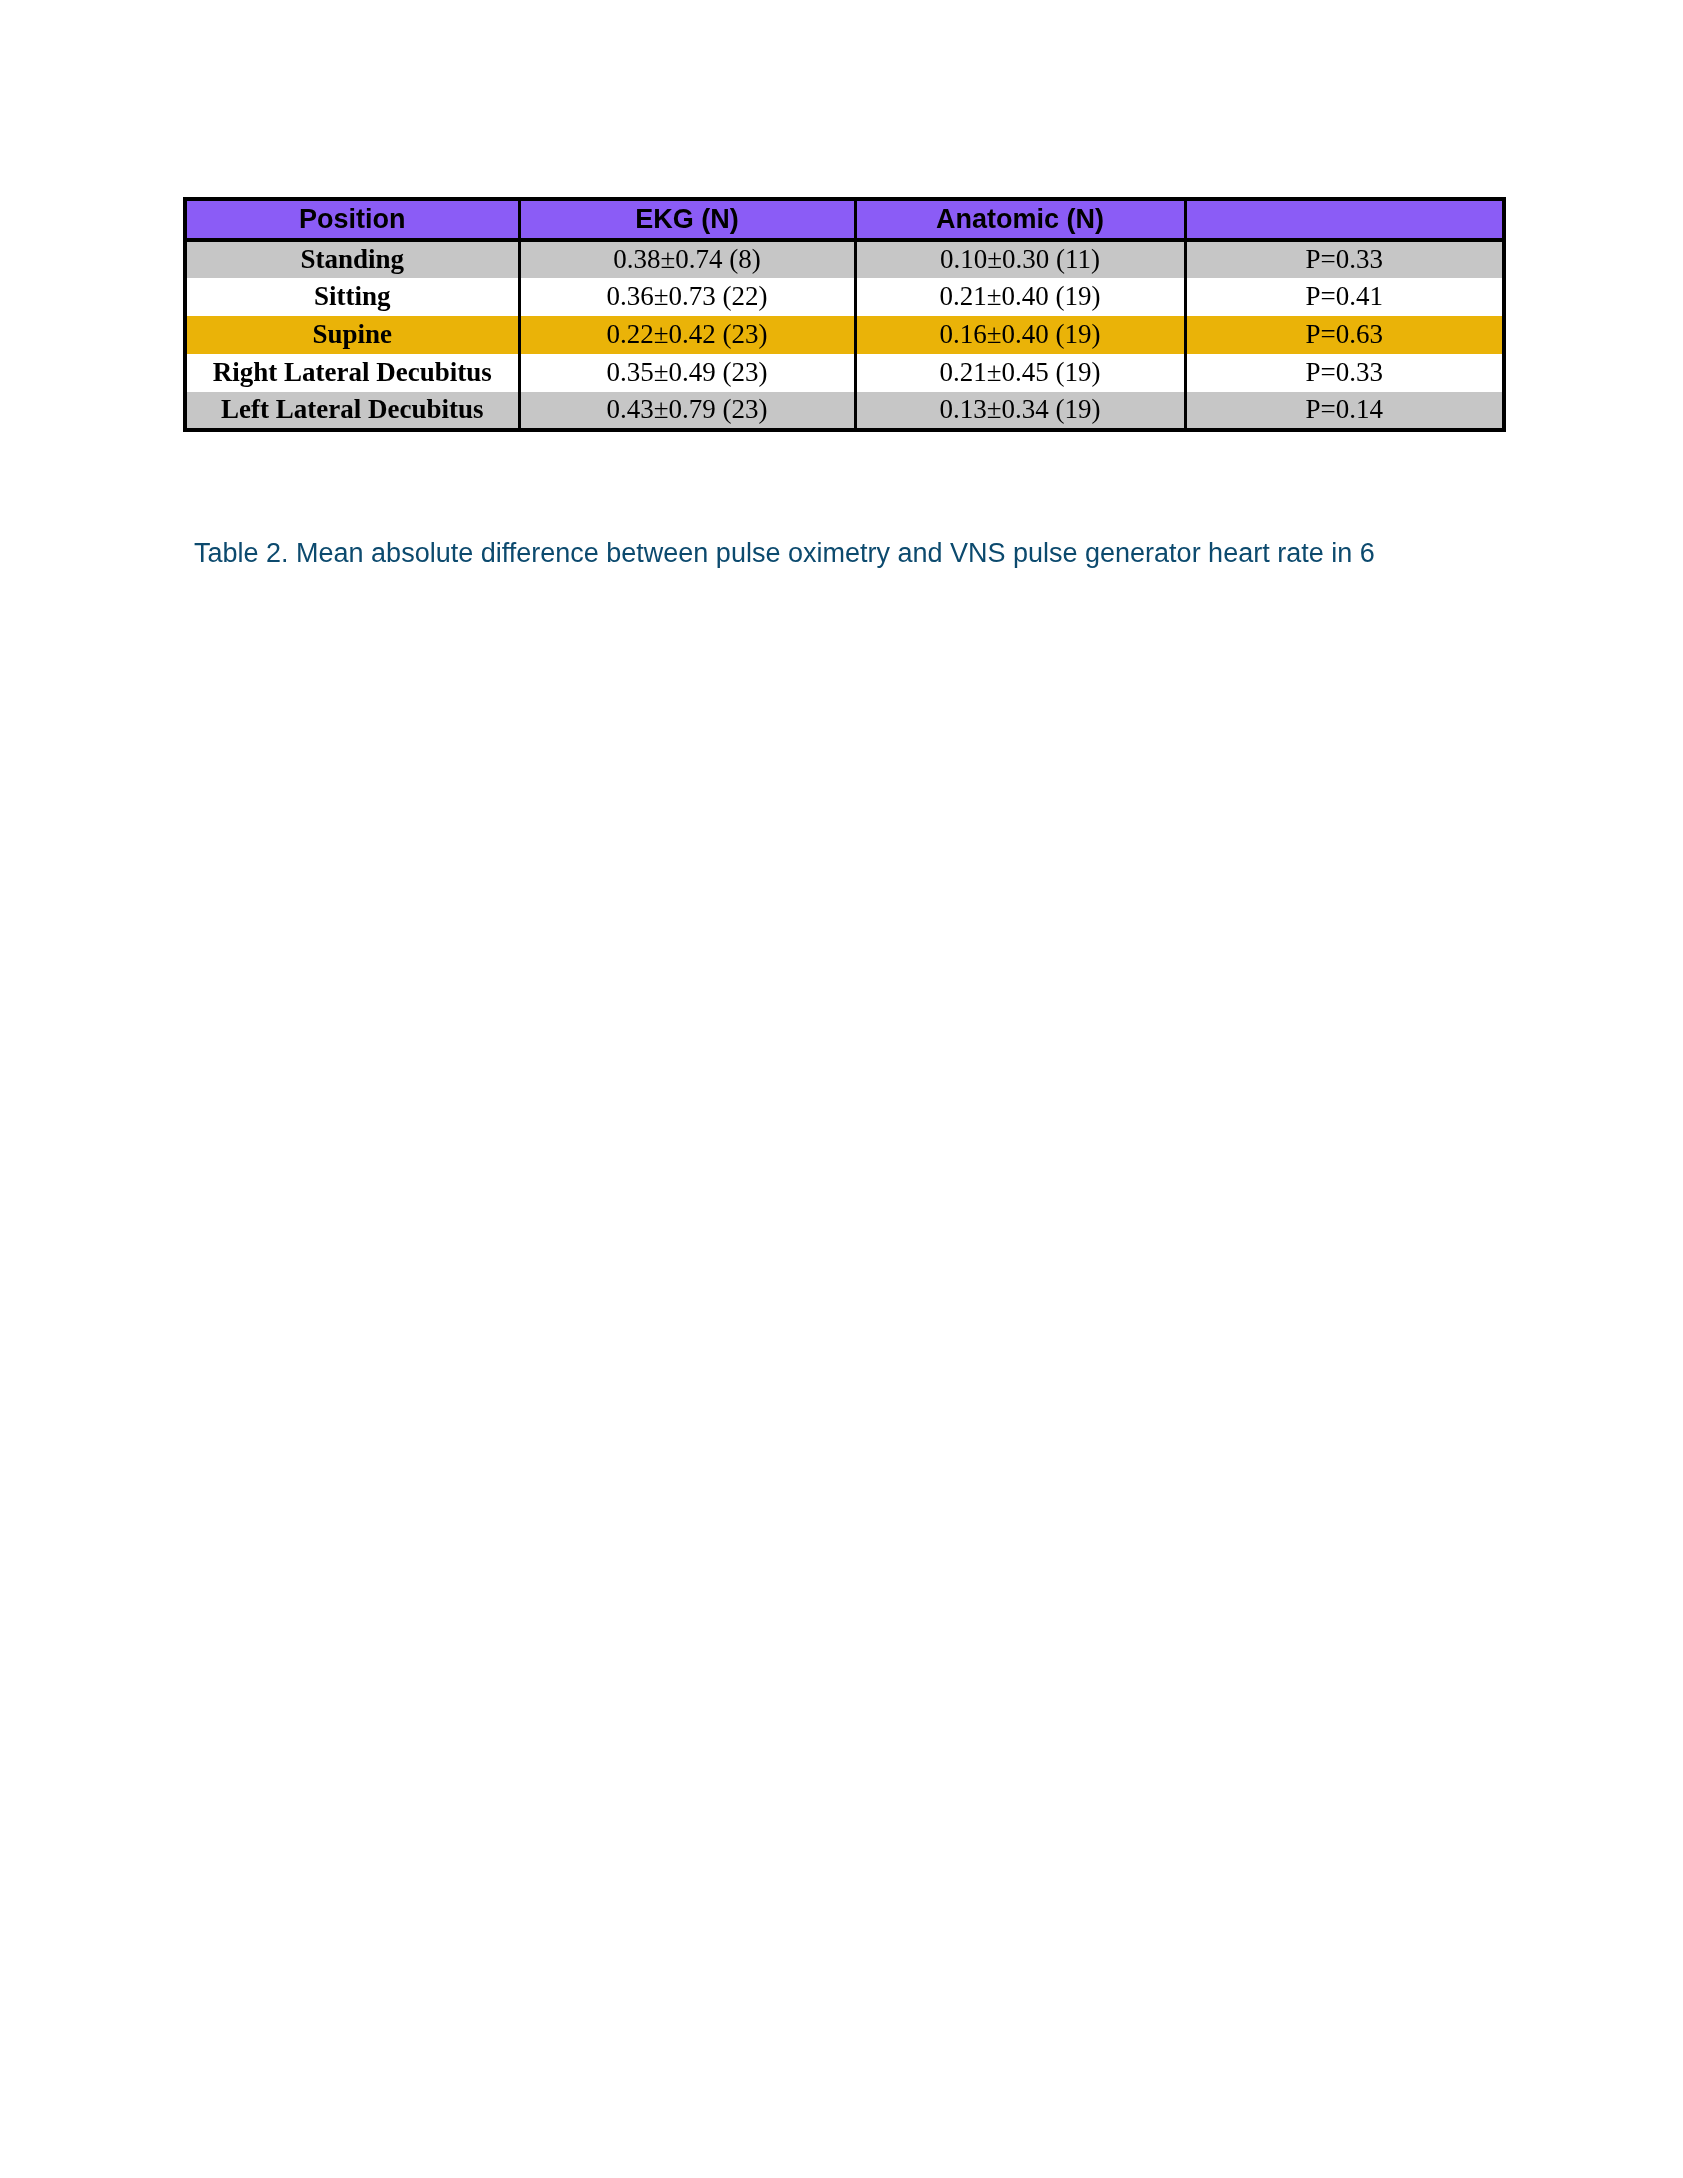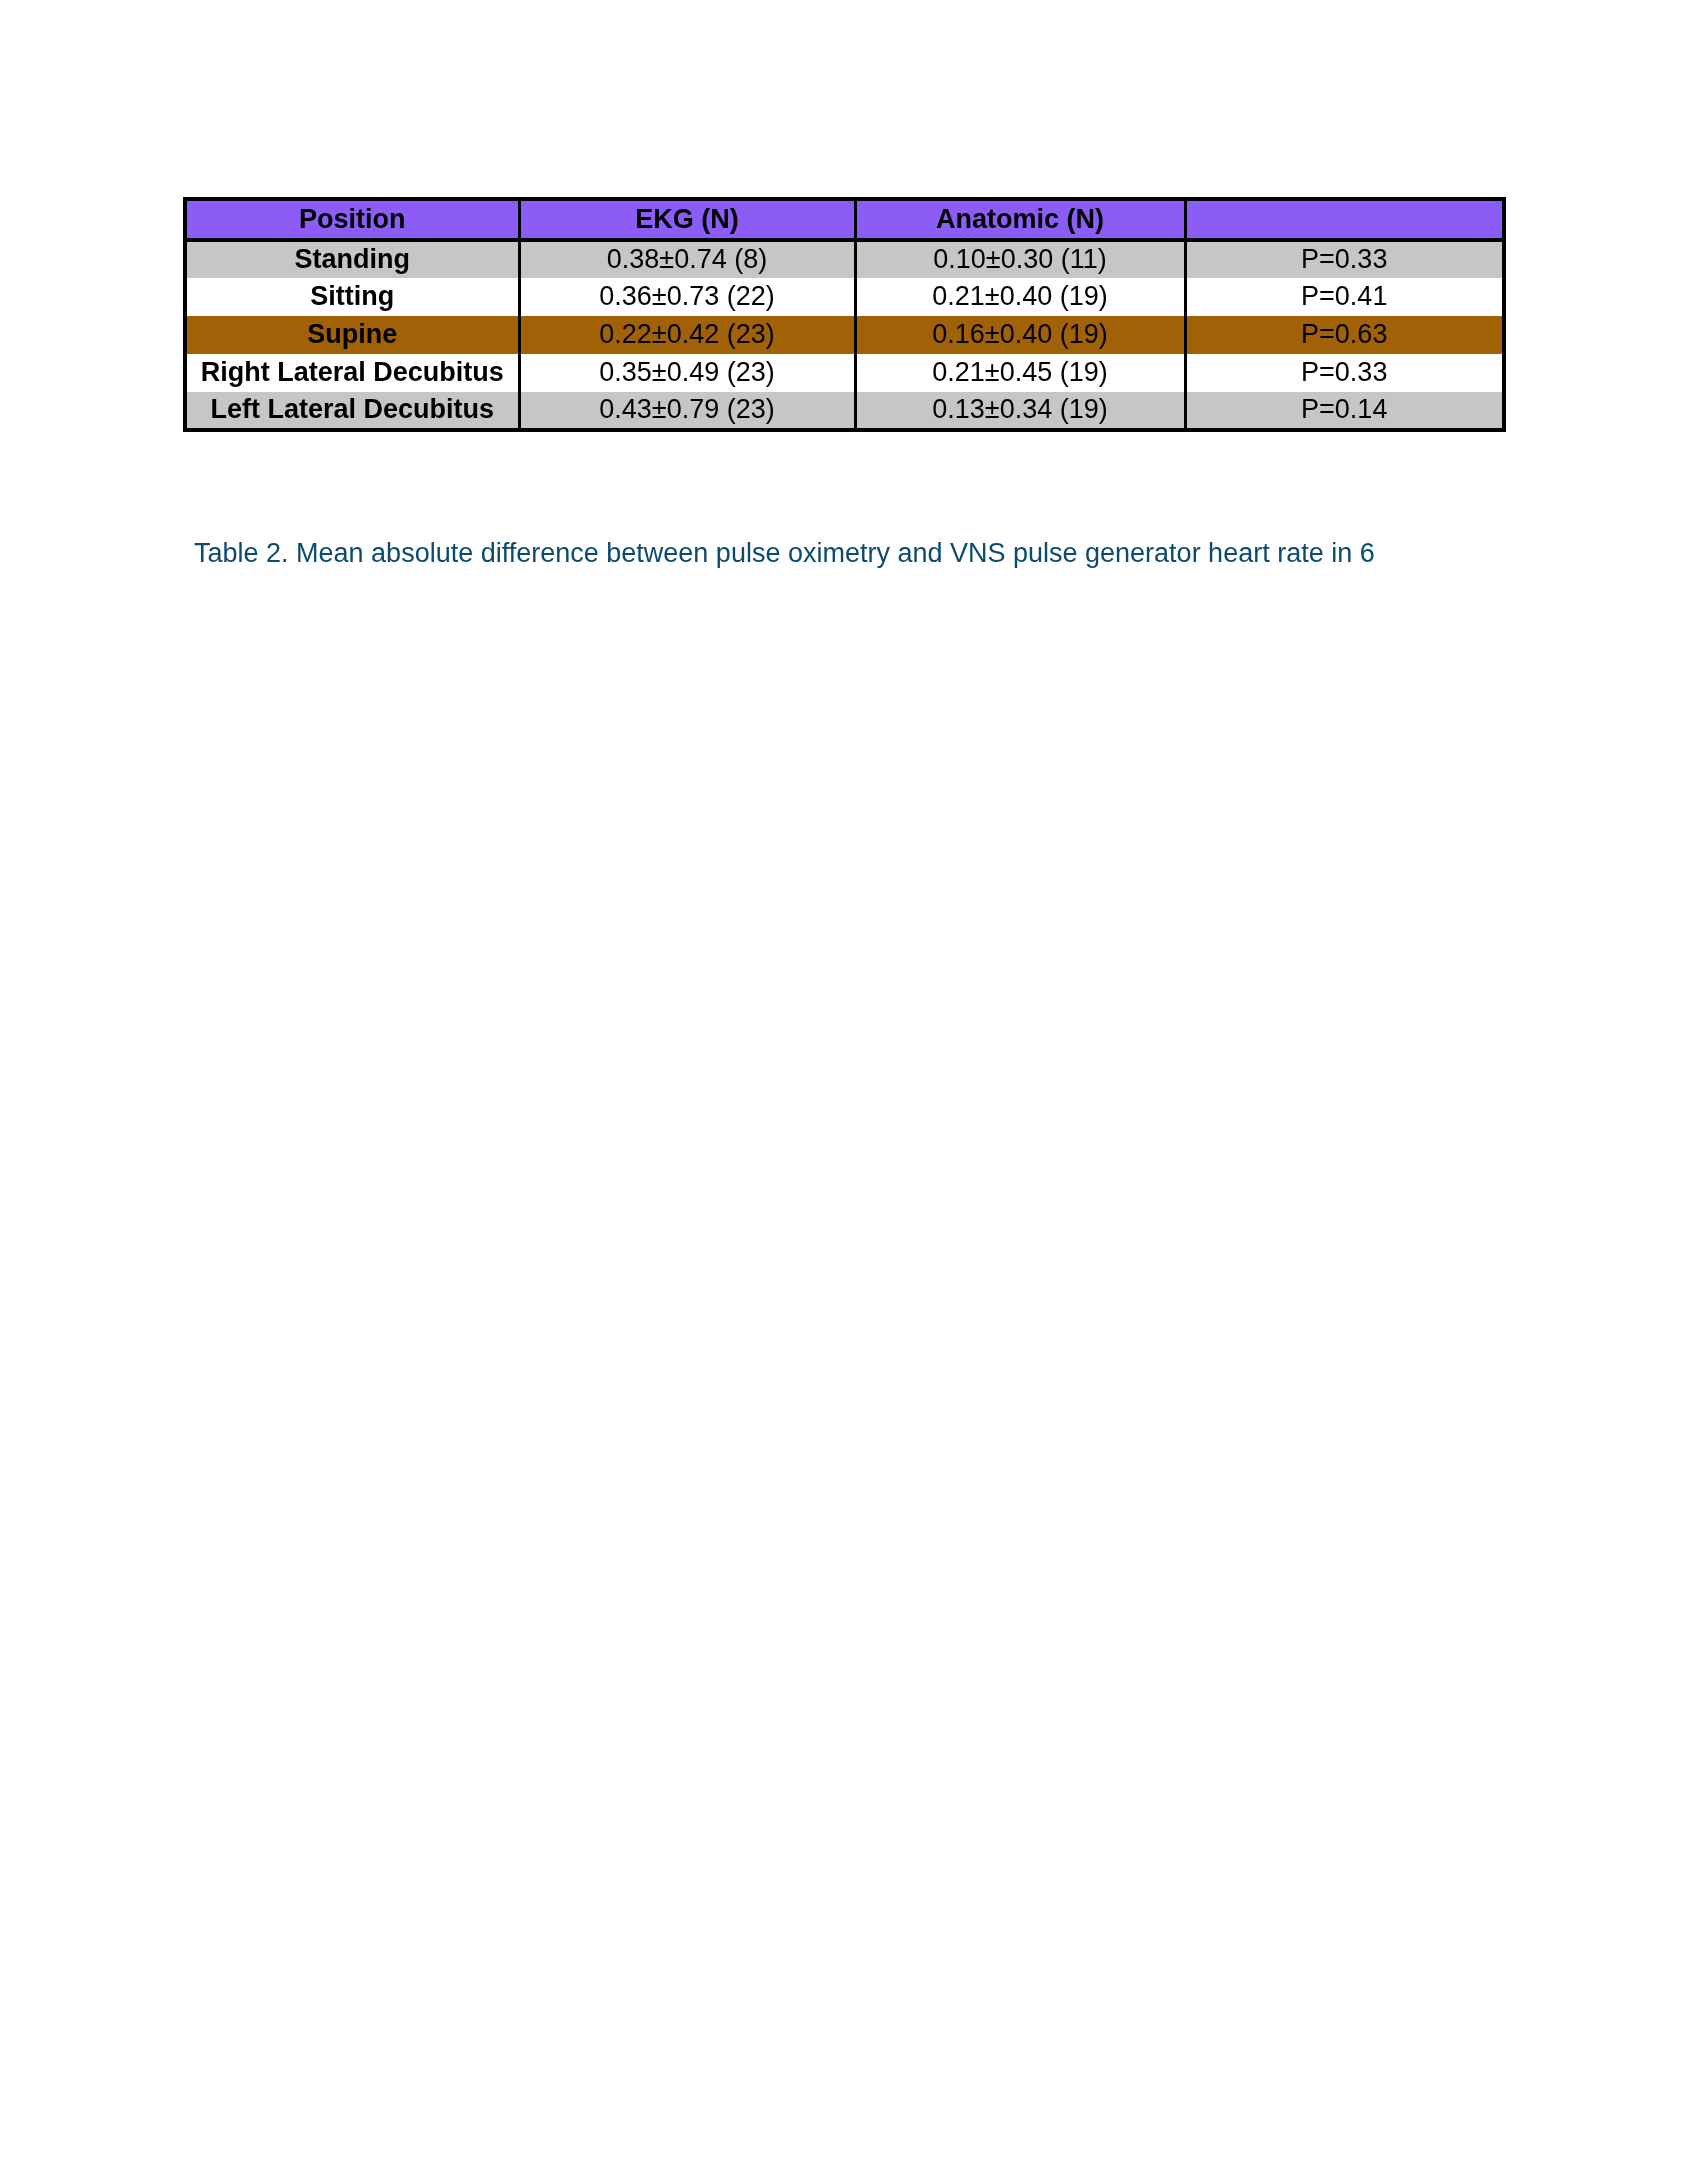--- a/index.html
+++ b/index.html
@@ -32,21 +32,21 @@
     padding: 0 4px;
     overflow: hidden;
     white-space: nowrap;
   }
   .results-table thead th {
     height: 41px;
     font-weight: bold;
     border-bottom: 4px solid #000000;
     background: #8b5cf6;
   }
-  .results-table tbody td { height: 38px; font-weight: normal; }
+  .results-table tbody td { height: 38px; font-weight: normal; font-family: Liberation Serif, serif; }
   .results-table tbody td.position-cell { font-weight: bold; }
 
   .table-caption {
     position: absolute;
     left: 194px;
     top: 531px;
     font-size: 27px;
     line-height: 45px;
     color: #0c4a6e;
     white-space: nowrap;
@@ -76,21 +76,21 @@
       <td>0.38±0.74 (8)</td>
       <td>0.10±0.30 (11)</td>
       <td>P=0.33</td>
     </tr>
     <tr>
       <td class="position-cell">Sitting</td>
       <td>0.36±0.73 (22)</td>
       <td>0.21±0.40 (19)</td>
       <td>P=0.41</td>
     </tr>
-    <tr style="background: #a16207;">
+    <tr style="background: #eab308;">
       <td class="position-cell">Supine</td>
       <td>0.22±0.42 (23)</td>
       <td>0.16±0.40 (19)</td>
       <td>P=0.63</td>
     </tr>
     <tr>
       <td class="position-cell">Right Lateral Decubitus</td>
       <td>0.35±0.49 (23)</td>
       <td>0.21±0.45 (19)</td>
       <td>P=0.33</td>

